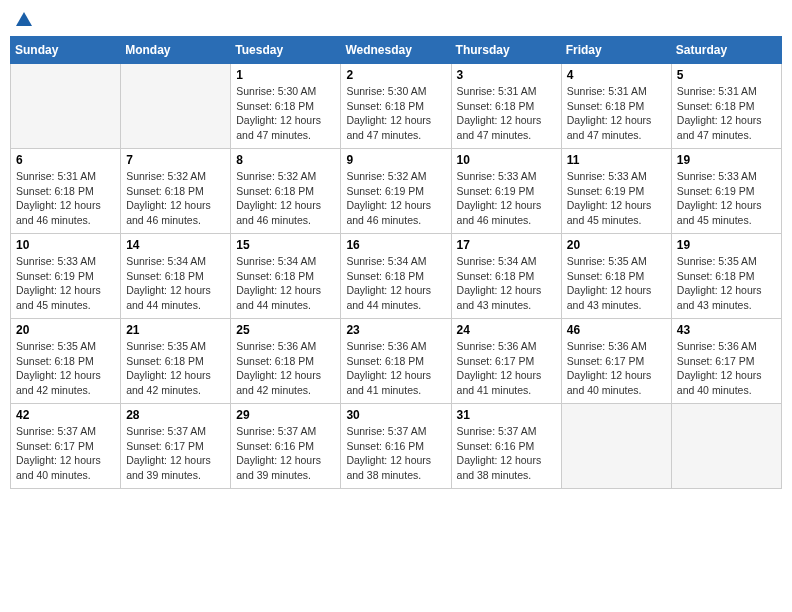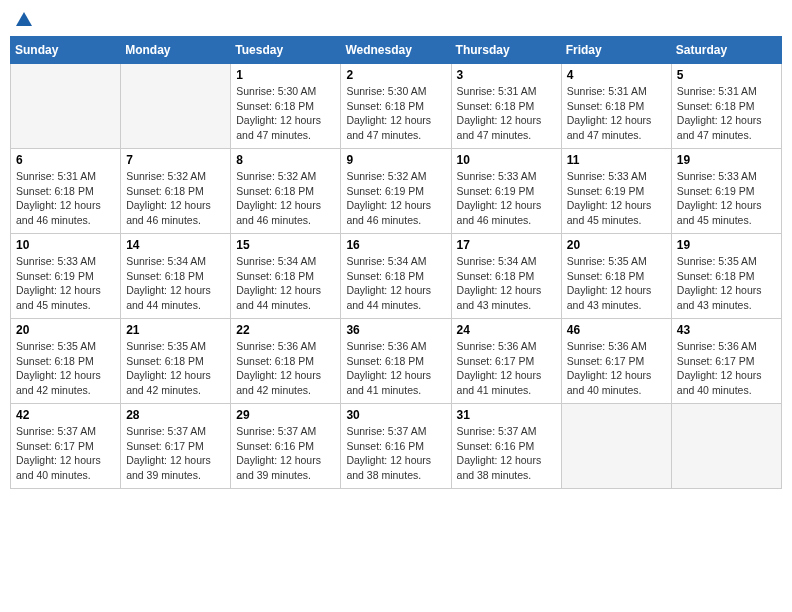--- a/index.html
+++ b/index.html
@@ -264,28 +264,28 @@
 and 42 minutes.</div>
         </td>
         <td>
           <span class="day-num">21</span>
           <div class="cell-content">Sunrise: 5:35 AM
 Sunset: 6:18 PM
 Daylight: 12 hours
 and 42 minutes.</div>
         </td>
         <td>
-          <span class="day-num">22</span>
+          <span class="day-num">25</span>
           <div class="cell-content">Sunrise: 5:36 AM
 Sunset: 6:18 PM
 Daylight: 12 hours
 and 42 minutes.</div>
         </td>
         <td>
-          <span class="day-num">36</span>
+          <span class="day-num">23</span>
           <div class="cell-content">Sunrise: 5:36 AM
 Sunset: 6:18 PM
 Daylight: 12 hours
 and 41 minutes.</div>
         </td>
         <td>
           <span class="day-num">24</span>
           <div class="cell-content">Sunrise: 5:36 AM
 Sunset: 6:17 PM
 Daylight: 12 hours

